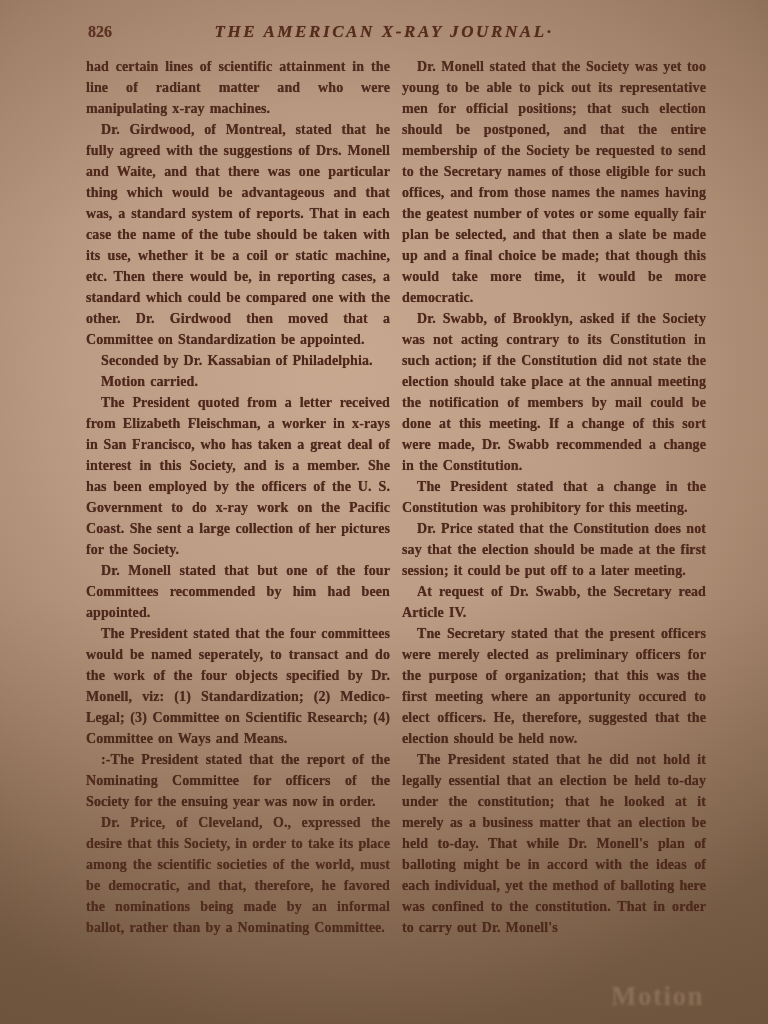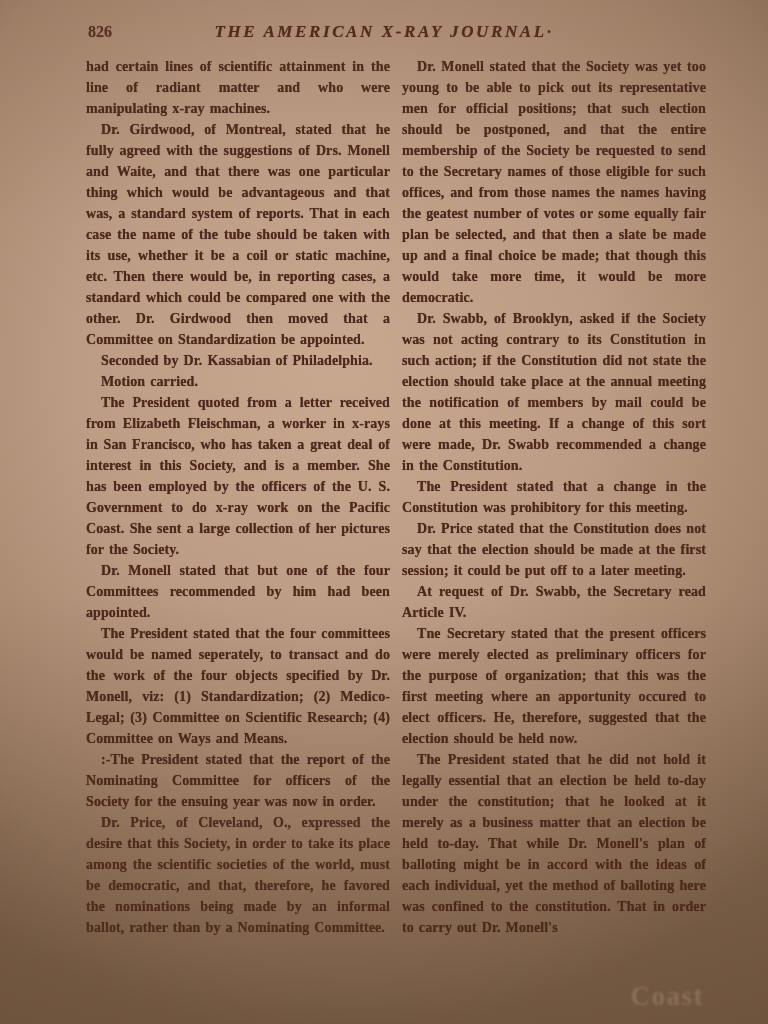--- a/index.html
+++ b/index.html
@@ -73,14 +73,14 @@
     <p>Dr. Monell stated that the Society was yet too young to be able to pick out its representative men for official positions; that such election should be postponed, and that the entire membership of the Society be requested to send to the Secretary names of those eligible for such offices, and from those names the names having the geatest number of votes or some equally fair plan be selected, and that then a slate be made up and a final choice be made; that though this would take more time, it would be more democratic.</p>
     <p>Dr. Swabb, of Brooklyn, asked if the Society was not acting contrary to its Constitution in such action; if the Constitution did not state the election should take place at the annual meeting the notification of members by mail could be done at this meeting. If a change of this sort were made, Dr. Swabb recommended a change in the Constitution.</p>
     <p>The President stated that a change in the Constitution was prohibitory for this meeting.</p>
     <p>Dr. Price stated that the Constitution does not say that the election should be made at the first session; it could be put off to a later meeting.</p>
     <p>At request of Dr. Swabb, the Secretary read Article IV.</p>
     <p>Tne Secretary stated that the present officers were merely elected as preliminary officers for the purpose of organization; that this was the first meeting where an apportunity occured to elect officers. He, therefore, suggested that the election should be held now.</p>
     <p>The President stated that he did not hold it legally essential that an election be held to-day under the constitution; that he looked at it merely as a business matter that an election be held to-day. That while Dr. Monell's plan of balloting might be in accord with the ideas of each individual, yet the method of balloting here was confined to the constitution. That in order to carry out Dr. Monell's</p>
   </div>
 </div>
 
-<div class="watermark">Coast</div>
+<div class="watermark">Motion</div>
 <div class="vignette"></div>
 
 </body></html>

